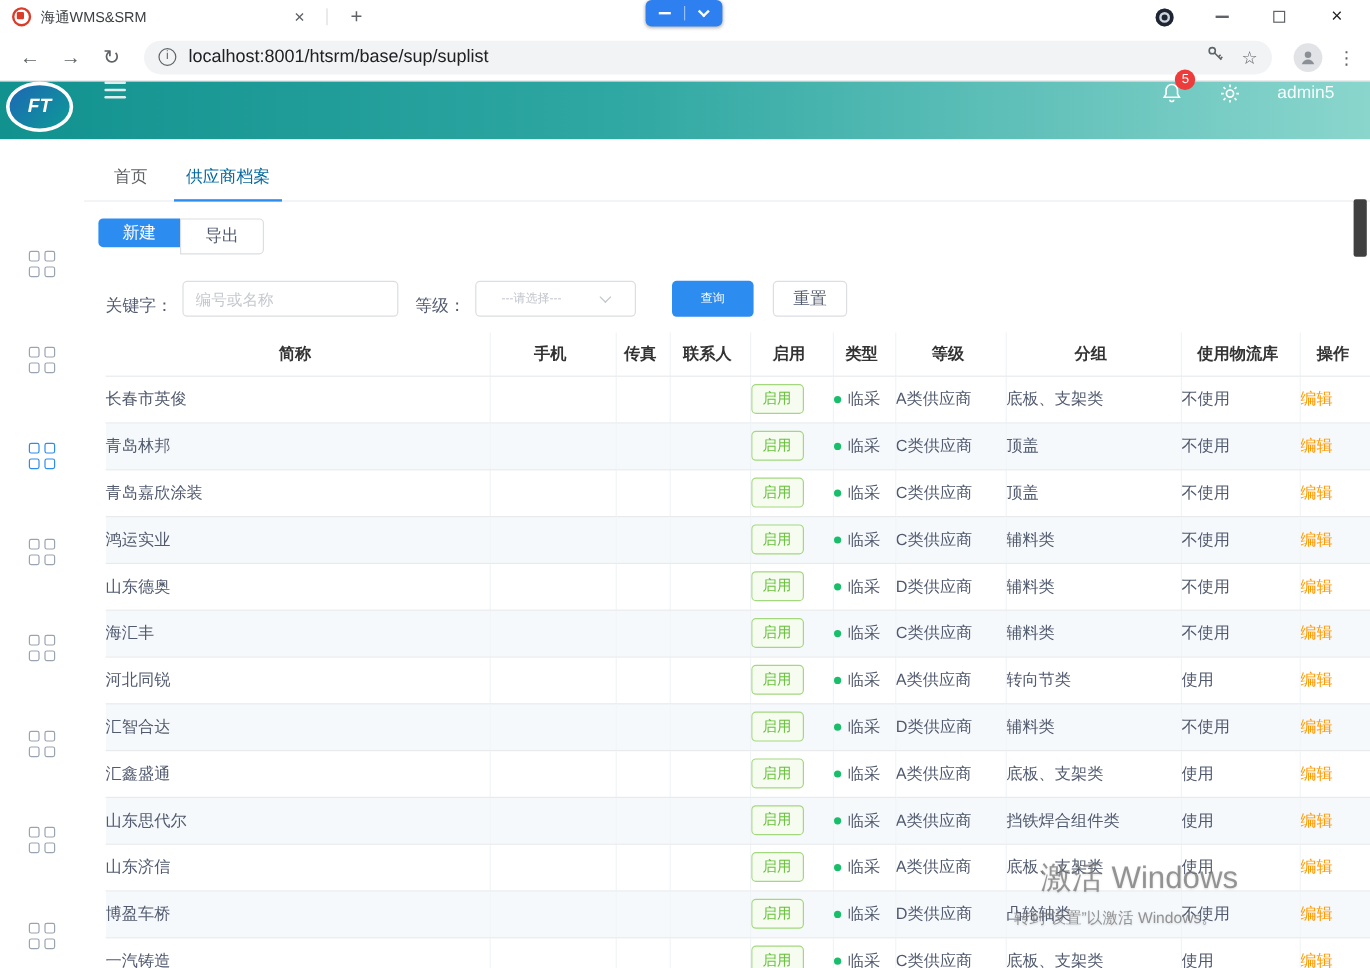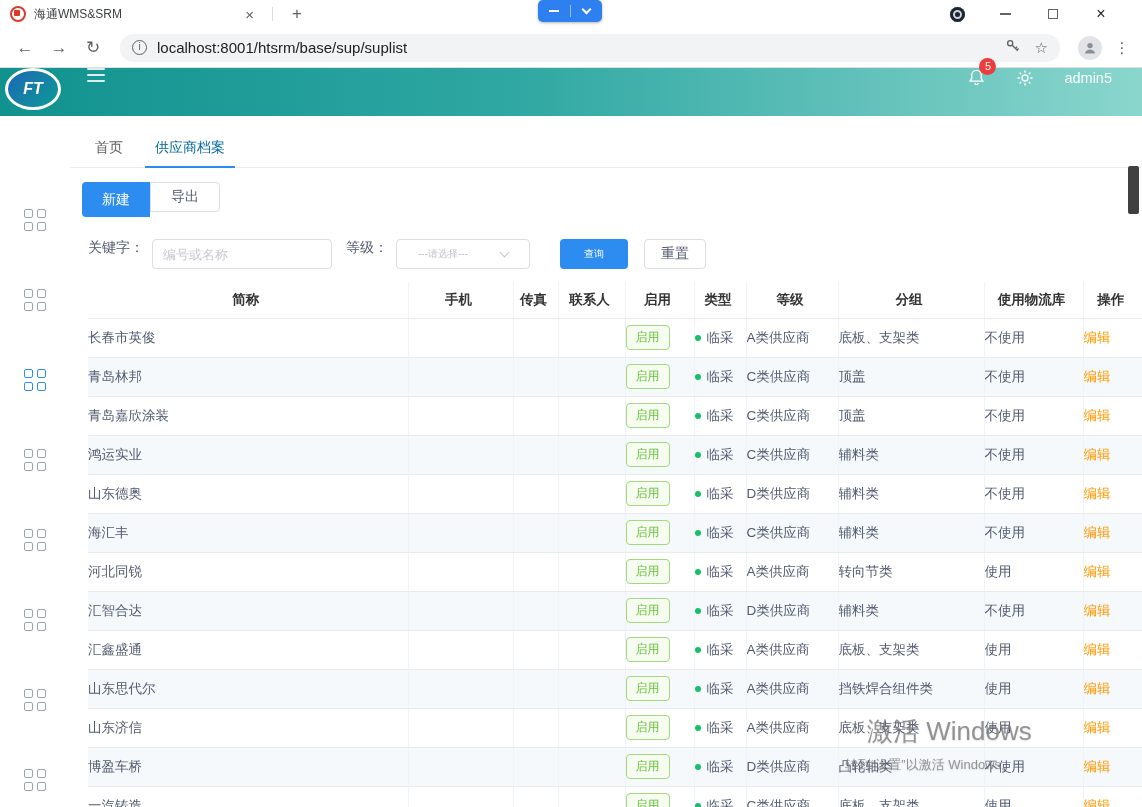--- a/index.html
+++ b/index.html
@@ -1,20 +1,20 @@
 <!DOCTYPE html>
 <html><head>
 <meta charset="utf-8">
 <style>
   *{margin:0;padding:0;box-sizing:border-box}
   body{font-family:"Liberation Sans","DejaVu Sans",sans-serif;background:#888}
   .screen{position:relative;width:1142px;height:807px;overflow:hidden;background:#fff}
 
   
-  .tabstrip{position:absolute;top:0;left:0;right:17px;height:28px;background:#fff}
+  .tabstrip{position:absolute;top:0;left:0;right:4px;height:28px;background:#fff}
   .btab{position:absolute;left:0;top:0;width:268px;height:28px;display:flex;align-items:center;padding:0 10px;background:#fff}
   .favicon{width:16px;height:16px;border-radius:50%;border:2px solid #dd3b2a;position:relative;margin-right:8px;flex:none}
   .favicon::after{content:"";position:absolute;left:2px;top:2px;width:6px;height:6px;background:#dd3b2a;border-radius:1px}
   .tab-title{font-size:12px;color:#3c4043;flex:1;white-space:nowrap;overflow:hidden}
   .tab-close{color:#5f6368;font-size:15px;line-height:1;padding:2px 4px;cursor:pointer}
   .tab-divider{position:absolute;left:272px;top:7px;width:1px;height:14px;background:#dadce0}
   .new-tab{position:absolute;left:284px;top:1px;width:26px;height:26px;text-align:center;line-height:26px;font-size:17px;color:#5f6368;cursor:pointer}
 
   .float-widget{position:absolute;left:538px;top:0;width:64px;height:22px;background:#2e7ff0;border-radius:5px;display:flex;align-items:center;box-shadow:0 1px 3px rgba(0,0,0,.3)}
   .fw-btn{flex:1;height:100%;display:flex;align-items:center;justify-content:center;cursor:pointer}
@@ -58,24 +58,24 @@
 
   
   .main{position:absolute;top:126px;left:70px;right:0;bottom:0;background:#fff;overflow:hidden}
   .navtabs{height:42px;border-bottom:1px solid #ebedf0;display:flex;align-items:center;padding-left:25px;gap:32px}
   .navtab{font-size:14px;color:#606266;height:42px;line-height:42px;position:relative;cursor:pointer}
   .navtab.active{color:#0369a1}
   .navtab.active::after{content:"";position:absolute;left:-10px;right:-10px;bottom:0;height:2px;background:#2d8cf0}
 
   .btnrow{display:flex;margin:14px 0 0 12px}
   button{font-family:inherit;cursor:pointer}
-  .btn-new{width:68px;height:35px;background:#2d8cf0;color:#fff;font-size:14px;border:none;border-radius:4px 0 0 4px}
+  .btn-new{width:68px;height:24px;background:#2d8cf0;color:#fff;font-size:14px;border:none;border-radius:4px 0 0 4px}
   .btn-export{width:70px;height:30px;background:#fff;color:#515a6e;font-size:14px;border:1px solid #dcdee2;border-radius:0 4px 4px 0}
 
-  .filterrow{display:flex;align-items:flex-start;margin:22px 0 0 18px;font-size:14px;color:#515a6e}
+  .filterrow{display:flex;align-items:flex-end;margin:22px 0 0 18px;font-size:14px;color:#515a6e}
   .f-label{margin-right:8px}
   .f-label.lvl{margin-left:14px}
   .keyword-input{width:180px;height:30px;border:1px solid #dcdee2;border-radius:4px;padding:0 10px;font-size:13px;color:#515a6e;font-family:inherit;outline:none}
   .keyword-input::placeholder{color:#c5c8ce}
   .level-select{width:134px;height:30px;border:1px solid #dcdee2;border-radius:4px;display:flex;align-items:center;justify-content:space-between;padding:0 21px;color:#c0c4cc;font-size:10px;cursor:pointer}
   .chevron-down{width:7px;height:7px;border-right:1.5px solid #c0c4cc;border-bottom:1.5px solid #c0c4cc;transform:rotate(45deg);margin-top:-4px}
   .btn-query{width:68px;height:30px;background:#2d8cf0;color:#fff;font-size:10px;border:none;border-radius:4px;margin-left:30px}
   .btn-reset{width:62px;height:30px;background:#fff;color:#515a6e;font-size:14px;border:1px solid #dcdee2;border-radius:4px;margin-left:16px}
 
   

